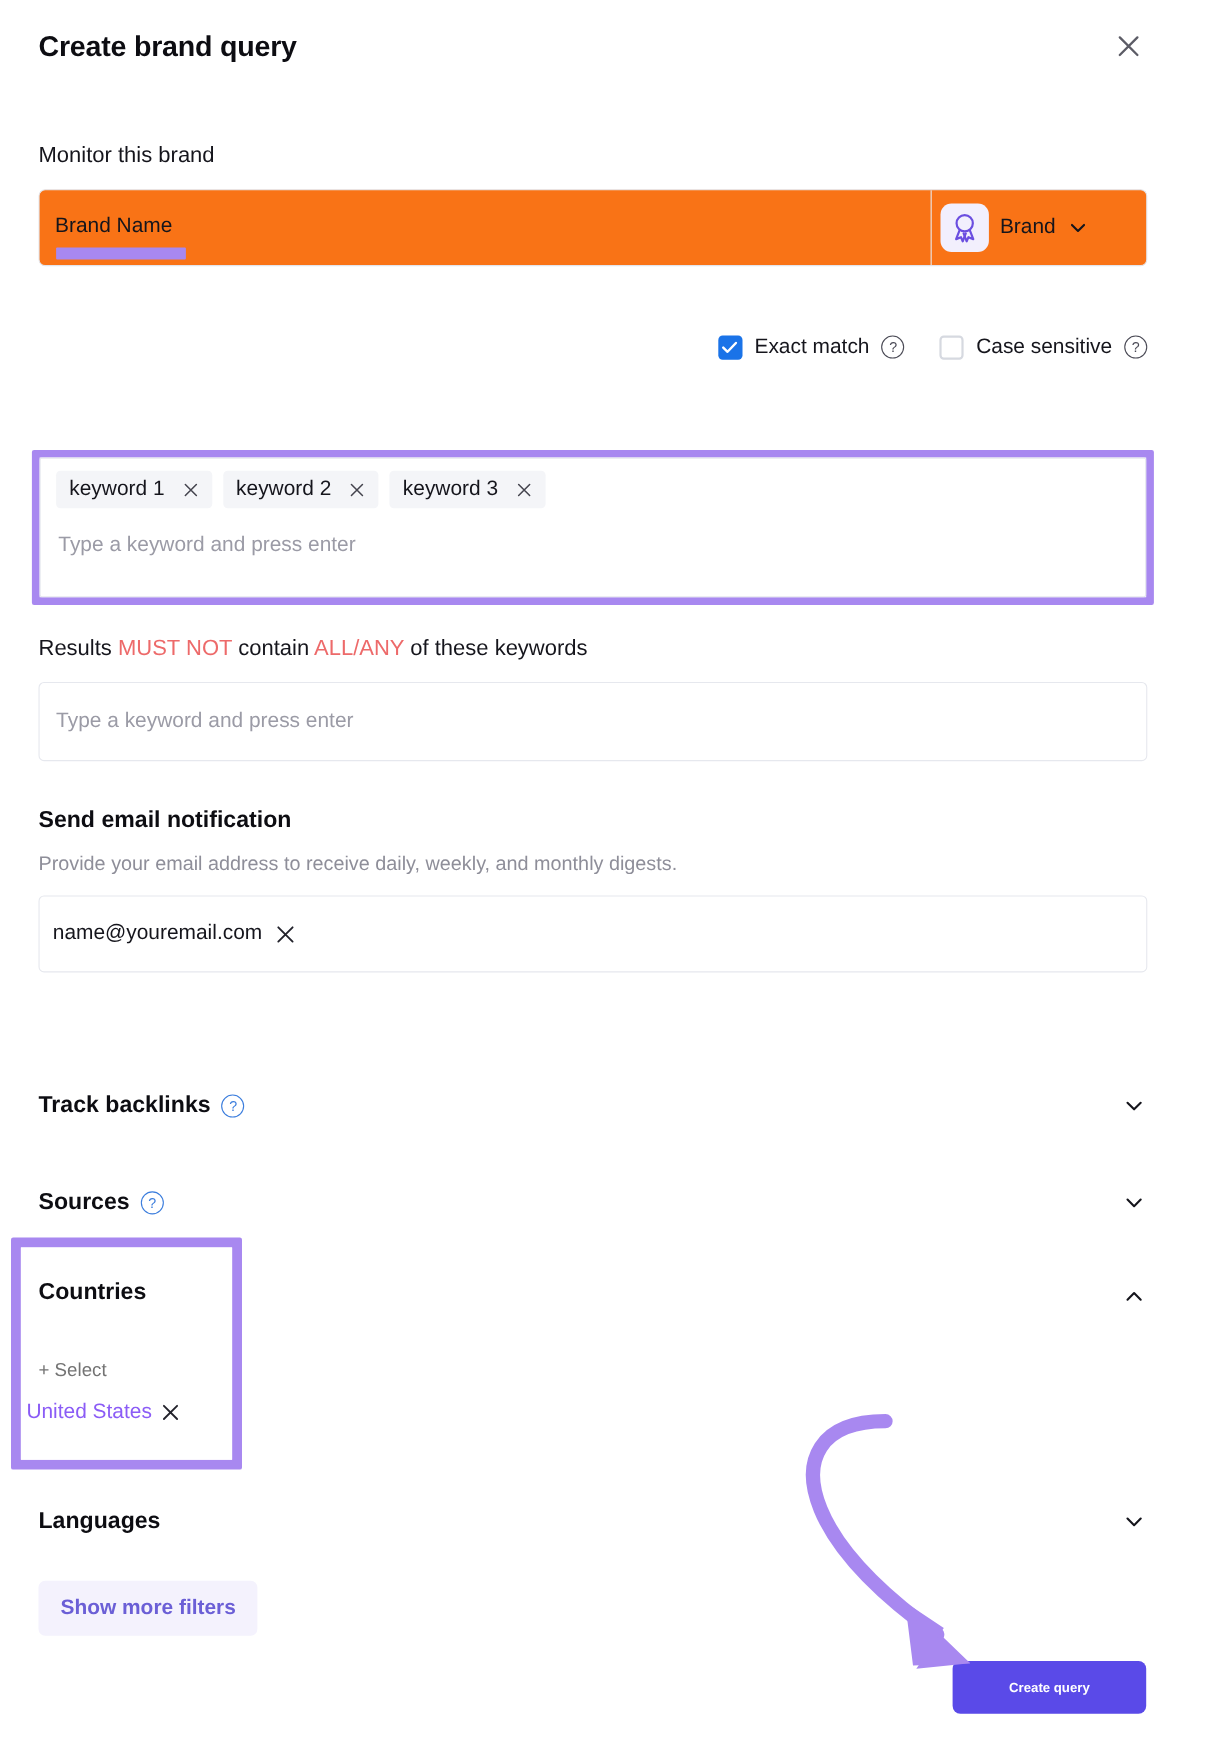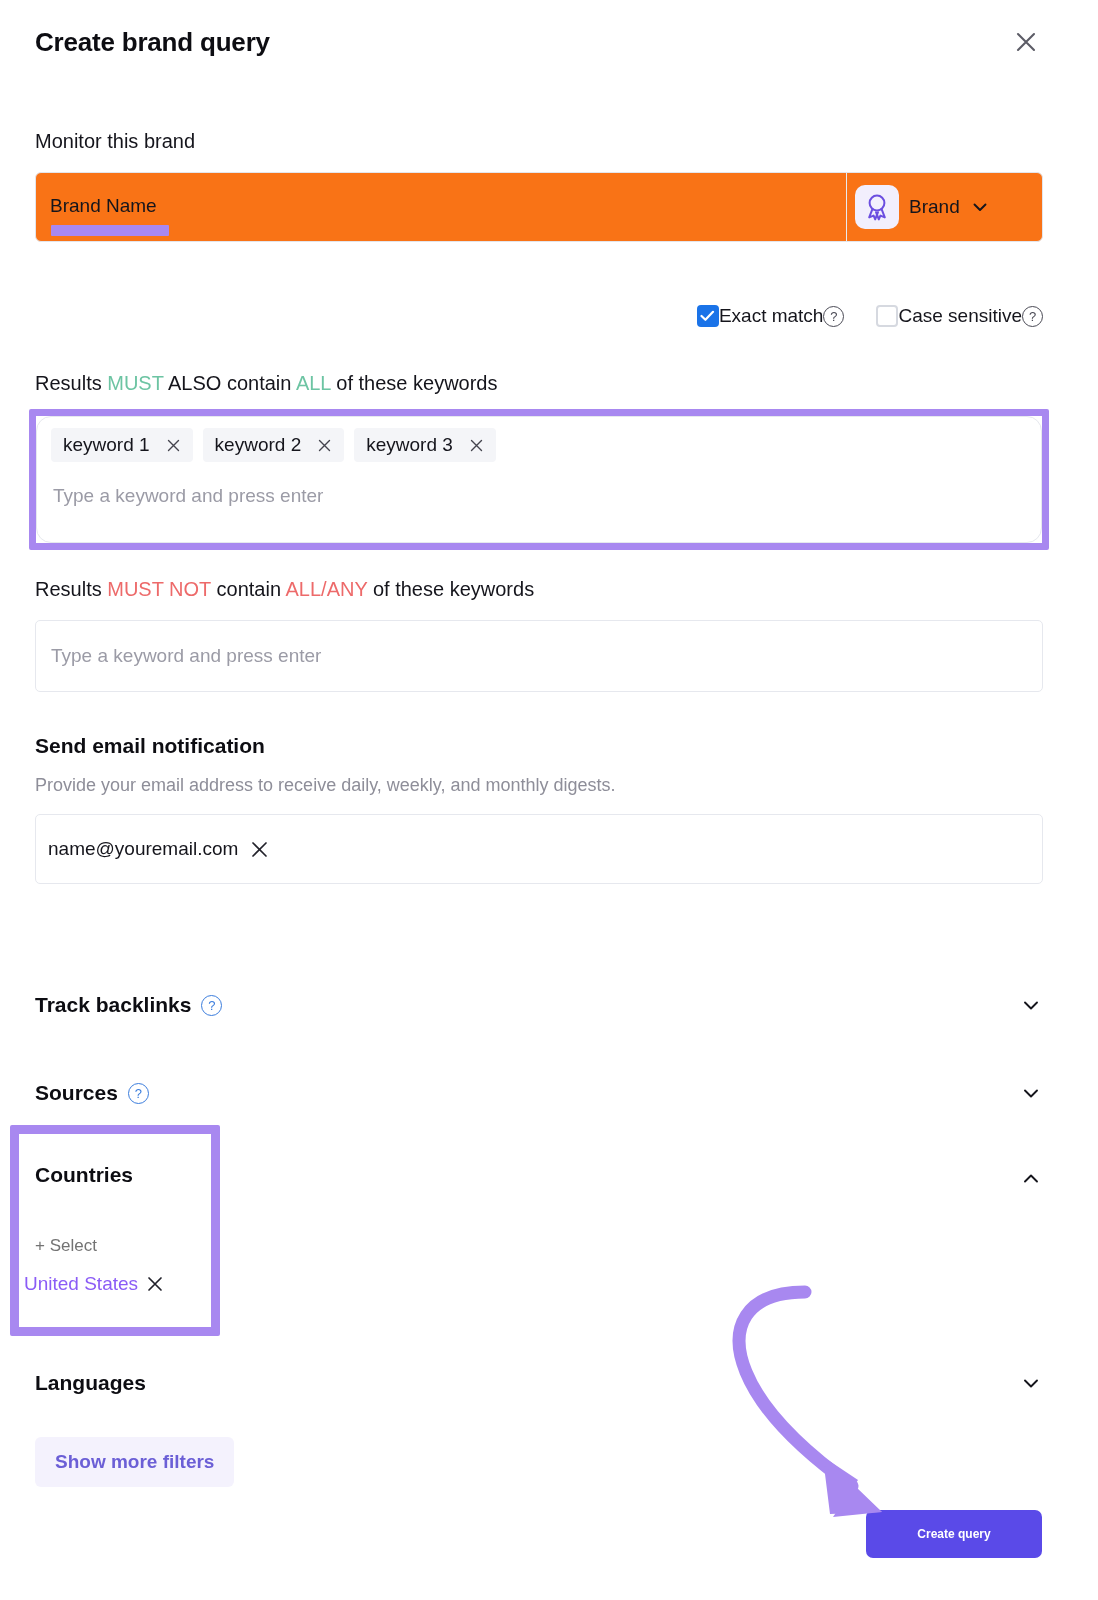--- a/index.html
+++ b/index.html
@@ -57,21 +57,21 @@
     display: flex; align-items: center; justify-content: center;
   }
   .brand-type-label { font-size: 19px; color: #15151c; }
   .chev-sm { display: flex; align-items: center; }
 
   
   .check-row {
     position: absolute; right: 55px; top: 305px;
     display: flex; align-items: center; gap: 32px;
   }
-  .check-item { display: flex; align-items: center; cursor: pointer; }
+  .check-item { display: flex; gap: 11px; cursor: pointer; }
   .cbox {
     width: 22px; height: 22px; border-radius: 4px; display: flex;
     align-items: center; justify-content: center; flex: none;
   }
   .cbox.on { background: #1a73e8; }
   .cbox.off { background: #fff; border: 2px solid #d6d9e0; }
   .cbox.on svg { display: block; }
   .check-label { font-size: 19px; color: #15151c; white-space: nowrap; }
   .qmark {
     width: 21px; height: 21px; border-radius: 50%; border: 1.6px solid #4a4a55;
@@ -85,21 +85,21 @@
   .must-label .kw-good { color: #6dc4a3; }
   .must-not-label { position: absolute; left: 35px; top: 578px; }
   .must-not-label .kw-bad { color: #ed6a6a; }
 
   .hl-box {
     position: absolute; left: 29px; top: 409px; width: 1020px; height: 141px;
     border: 7px solid #a888f0; border-radius: 2px;
   }
   .kw-field {
     position: absolute; left: 36px; top: 416px; width: 1006px; height: 127px;
-    border: 1px solid #e6e8ee; border-radius: 15px; background: #fff; padding: 11px 14px;
+    border: 1px solid #e6e8ee; border-radius: 2px; background: #fff; padding: 11px 14px;
   }
   .chips { display: flex; gap: 10px; }
   .chip {
     background: #f4f5f8; border-radius: 4px; padding: 6px 12px;
     display: flex; align-items: center; gap: 16px;
     font-size: 19px; color: #15151c;
   }
   .chip-x { cursor: pointer; display: flex; align-items: center; }
   .kw-placeholder {
     margin-top: 23px; font-size: 19px; color: #9b9ba6; padding-left: 2px;
@@ -223,23 +223,20 @@
       <span class="check-label">Exact match</span>
       <span class="qmark">?</span>
     </div>
     <div class="check-item">
       <span class="cbox off"></span>
       <span class="check-label">Case sensitive</span>
       <span class="qmark">?</span>
     </div>
   </div>
 
-  <div class="section-label must-label">
-    <span>Results </span><span class="kw-good">MUST</span><span> ALSO contain </span><span class="kw-good">ALL</span><span> of these keywords</span>
-  </div>
 
   <div class="hl-box"></div>
   <div class="kw-field">
     <div class="chips">
       <span class="chip">
         <span>keyword 1</span>
         <span class="chip-x">
           <svg width="15" height="15" viewBox="0 0 15 15" aria-hidden="true">
               <path d="M2.5 2.5 L12.5 12.5 M12.5 2.5 L2.5 12.5" stroke="#44444e" stroke-width="1.4" stroke-linecap="round"></path>
             </svg>

